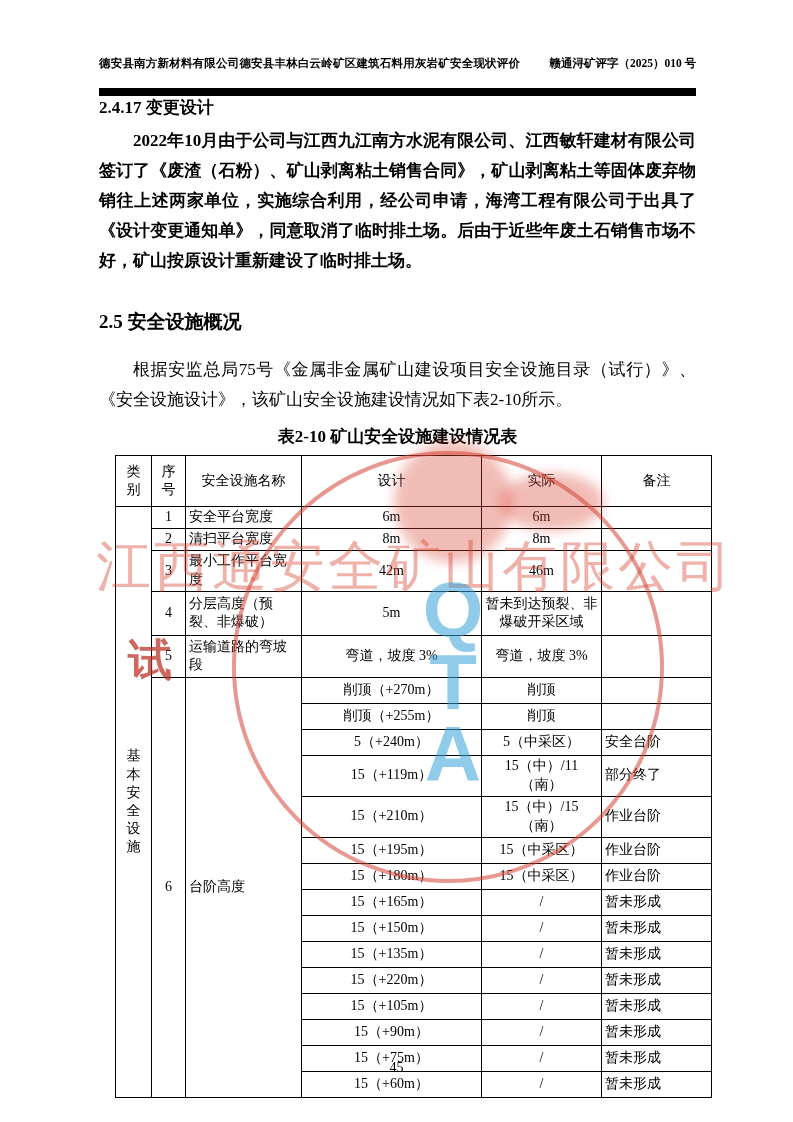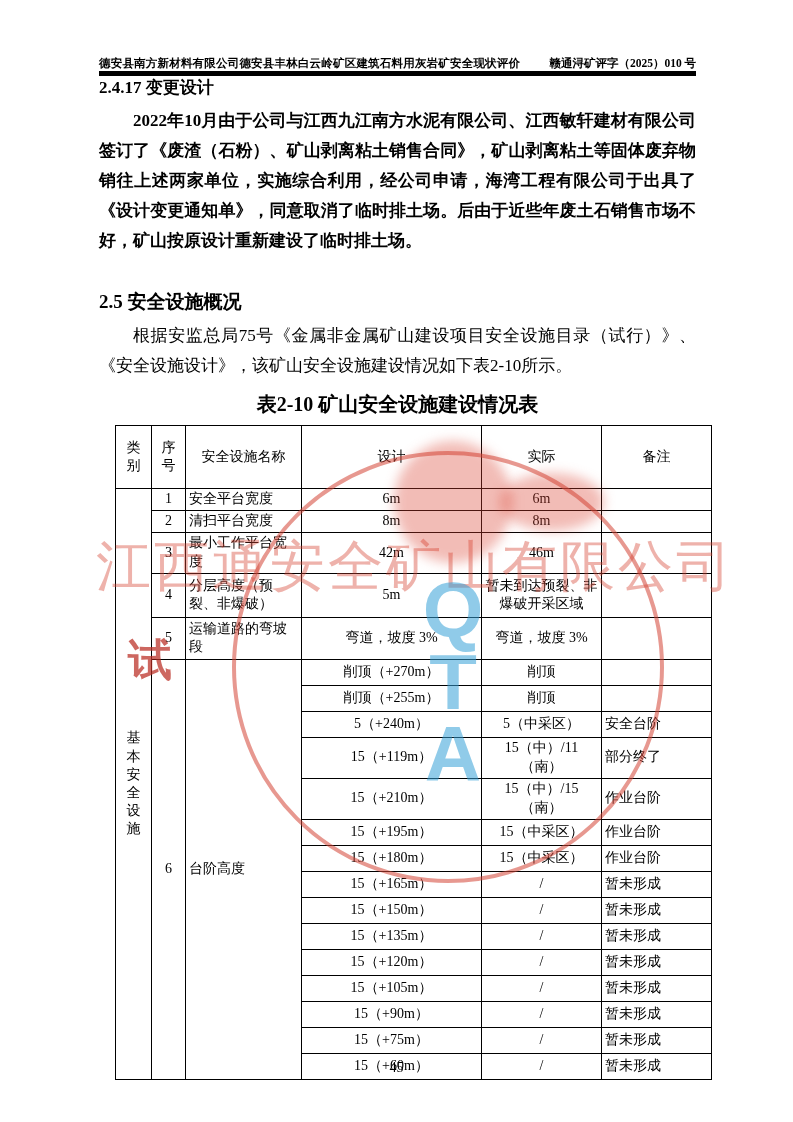--- a/index.html
+++ b/index.html
@@ -8,46 +8,46 @@
     width: 793px; height: 1122px;
     position: relative; overflow: hidden;
     font-family: "Liberation Serif", "DejaVu Serif", serif;
     color: #000;
   }
   .content { padding: 56px 97px 0 99px; position: relative; z-index: 1; }
 
   .doc-header {
     display: flex; justify-content: space-between; align-items: flex-end;
     font-size: 11.5px; font-weight: bold;
-    border-bottom: 5px solid #000000; padding-bottom: 0;
+    border-bottom: 8px solid #000000; padding-bottom: 17px;
   }
   .doc-header .hl { letter-spacing: 0.2px; }
 
   .h1 { font-size: 17px; font-weight: bold; }
   .para {
     font-size: 17px; line-height: 30px; text-align: justify;
     text-indent: 2em; margin-top: 7px; font-weight: 600;
   }
   .h2 { font-size: 19px; font-weight: bold; margin-top: 33px; }
-  .para2 { font-weight: 400; margin-top: 6px; }
-
-  .tbl-caption { text-align: center; font-size: 20px; font-weight: bold; margin-top: 10px; }
+  .para2 { font-weight: 400; margin-top: 20px; }
+
+  .tbl-caption { text-align: center; font-size: 17px; font-weight: bold; margin-top: 10px; }
 
   table {
     border-collapse: collapse; table-layout: fixed;
     width: 596px; margin: 7px 0 0 16px;
     font-size: 14px;
   }
   th, td {
     border: 1px solid #000; text-align: center; vertical-align: middle;
     padding: 1px 3px; overflow: hidden; font-weight: 400; line-height: 1.35;
   }
   thead tr { height: 40px; }
   .c-name, .c-remark { text-align: left; }
-  .vtext { width: 1em; margin: 12px auto; line-height: 1.3; word-break: break-all; text-align: left; }
+  .vtext { width: 1em; margin: 6px auto; line-height: 1.3; word-break: break-all; text-align: left; }
 
   .page-number {
     position: absolute; left: 0; top: 1060px; width: 100%;
     text-align: center; font-size: 14px; z-index: 1;
   }
 
   
   .watermark { position: absolute; left: 0; top: 13px; width: 793px; height: 858px; pointer-events: none; z-index: 5; }
   .wm-band {
     position: absolute; left: 96px; top: 517px;
@@ -199,21 +199,21 @@
           <td class="c-design">15（+150m）</td>
           <td class="c-actual">/</td>
           <td class="c-remark">暂未形成</td>
         </tr>
         <tr style="height: 26px;">
           <td class="c-design">15（+135m）</td>
           <td class="c-actual">/</td>
           <td class="c-remark">暂未形成</td>
         </tr>
         <tr style="height: 26px;">
-          <td class="c-design">15（+120m）</td>
+          <td class="c-design">15（+220m）</td>
           <td class="c-actual">/</td>
           <td class="c-remark">暂未形成</td>
         </tr>
         <tr style="height: 26px;">
           <td class="c-design">15（+105m）</td>
           <td class="c-actual">/</td>
           <td class="c-remark">暂未形成</td>
         </tr>
         <tr style="height: 26px;">
           <td class="c-design">15（+90m）</td>

